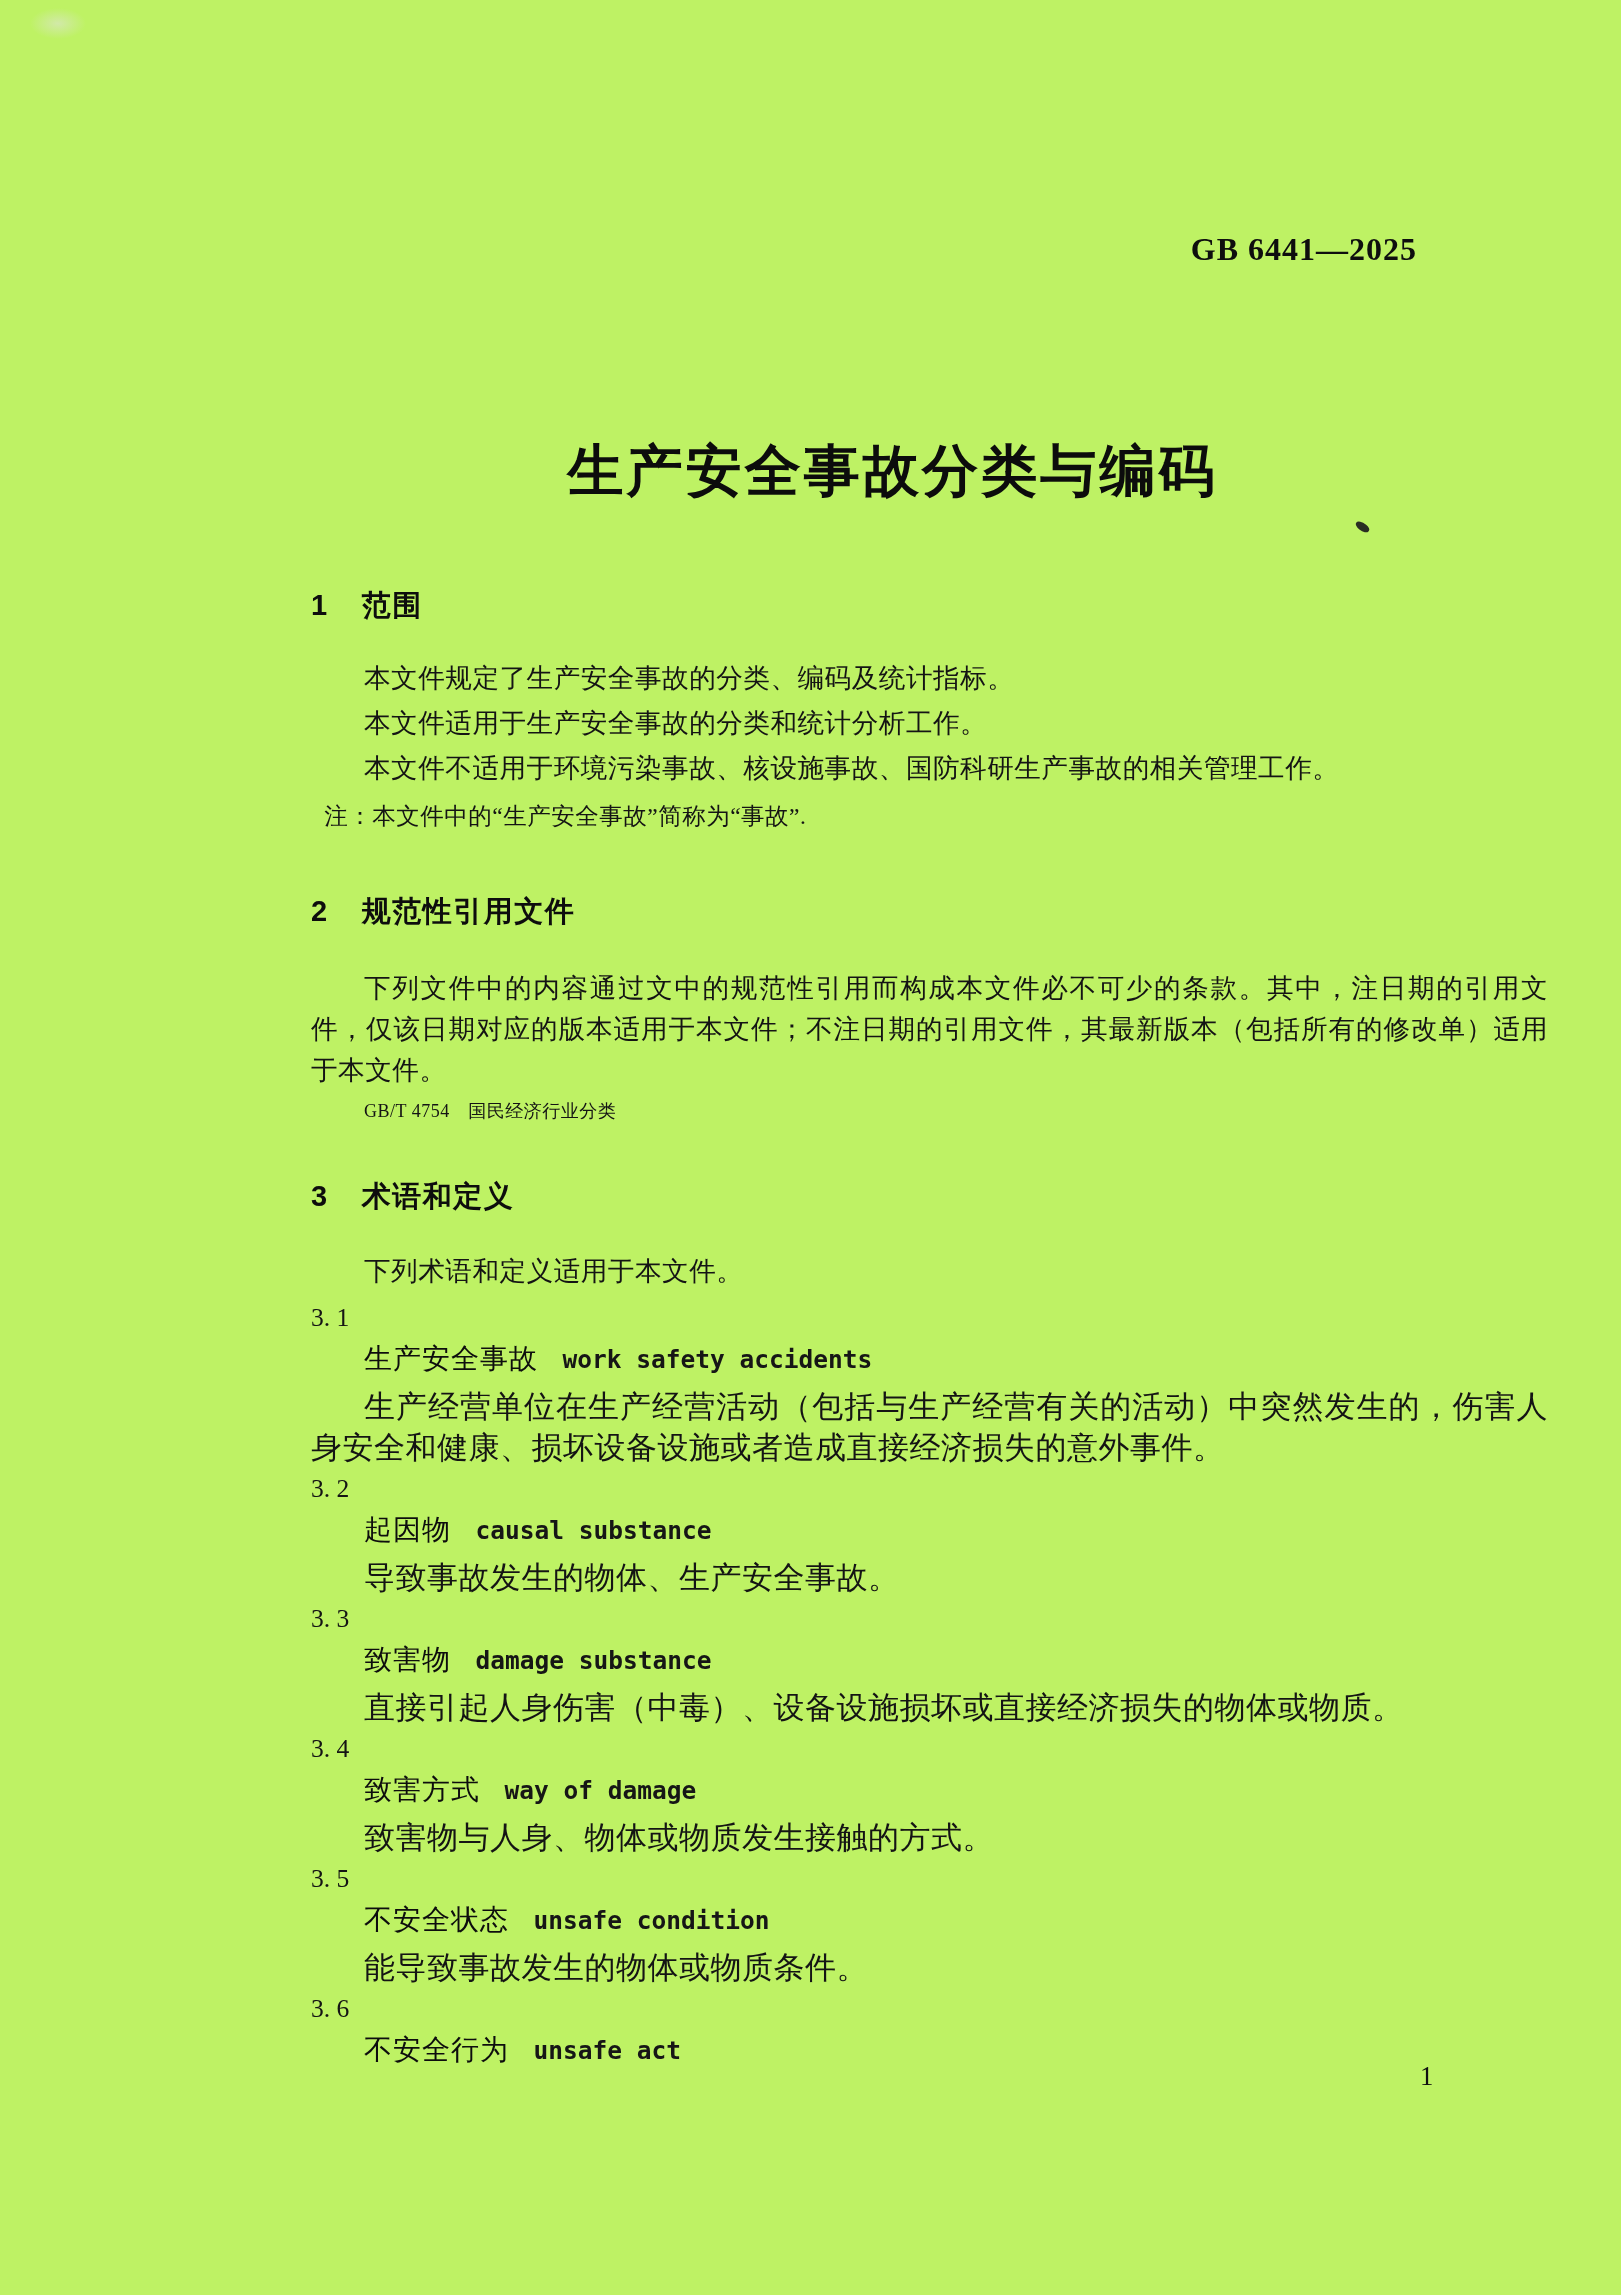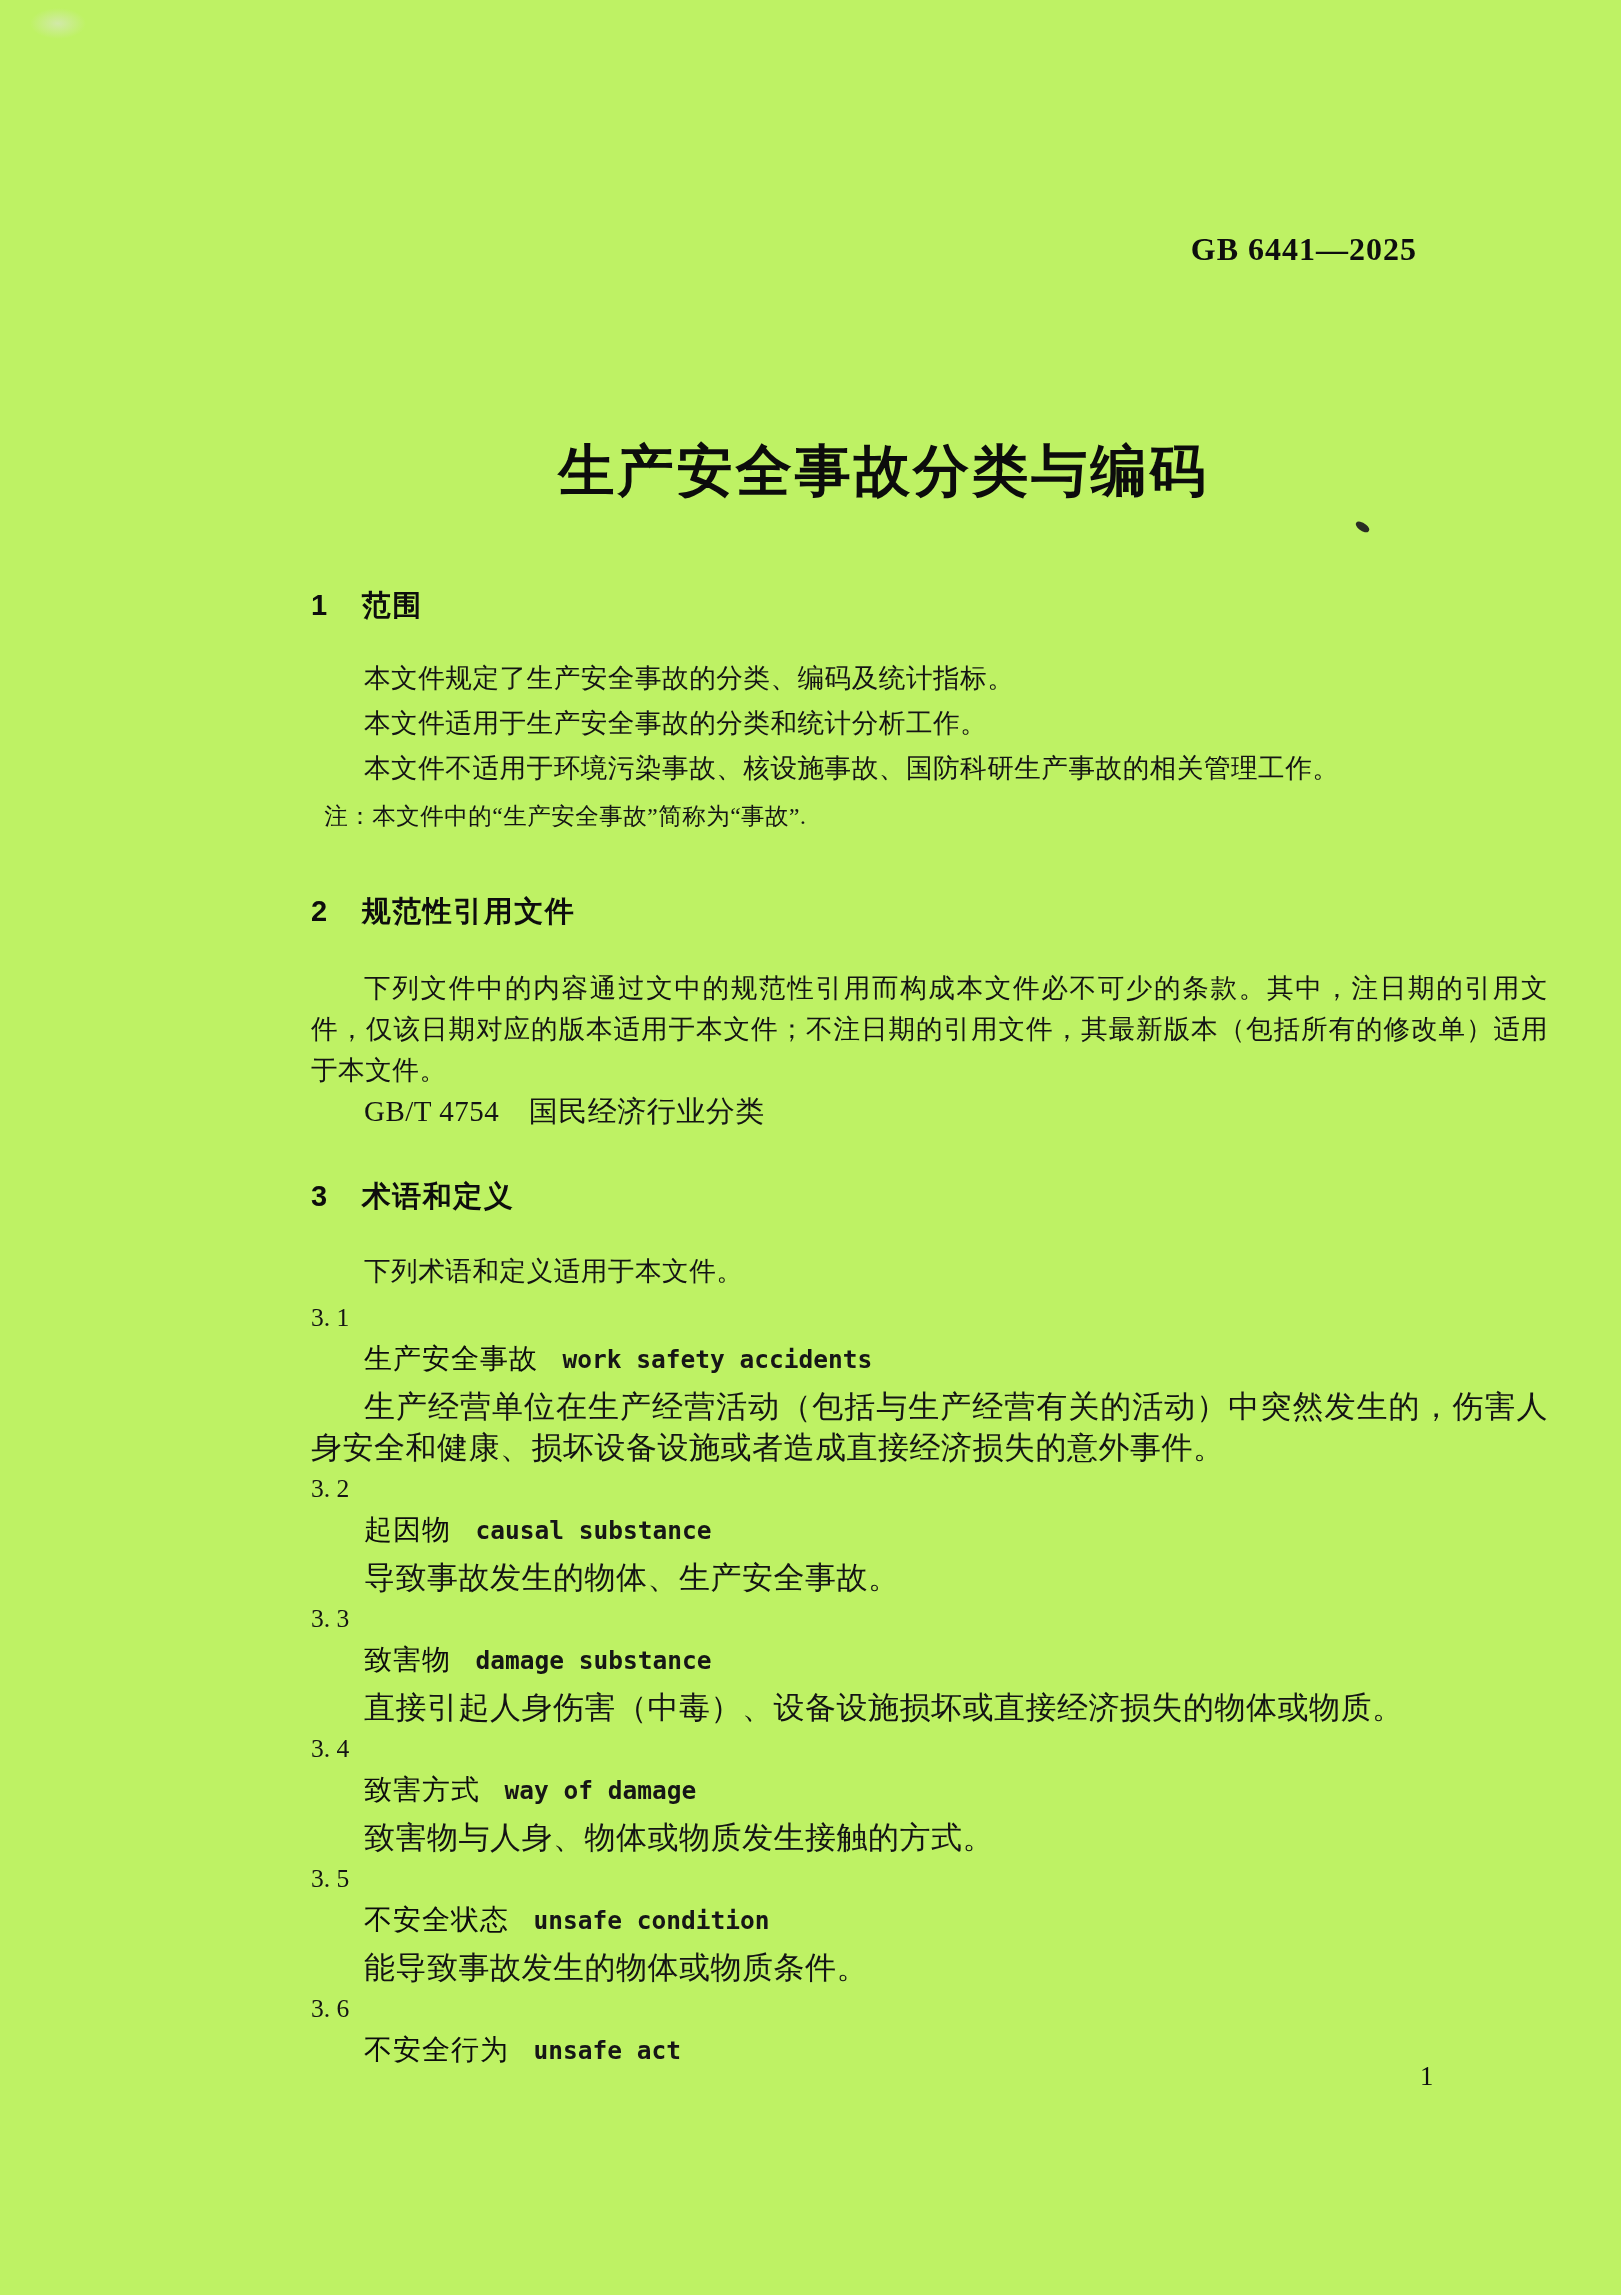--- a/index.html
+++ b/index.html
@@ -22,21 +22,21 @@
     background: radial-gradient(closest-side, #e2e2e0, rgba(255,255,255,0));
     opacity: .55;
   }
   .doc-code {
     position: absolute; top: 231px; right: 205px;
     font-family: "Liberation Serif", "DejaVu Serif", serif;
     font-weight: 700; font-size: 32px; letter-spacing: 1px;
     color: #0e0e0e;
   }
   .title {
-    position: absolute; top: 434px; left: 265px; width: 1237px;
+    position: absolute; top: 434px; left: 274px; width: 1237px;
     margin: 0; text-align: center;
     font-family: "Liberation Sans", "DejaVu Sans", sans-serif;
     font-weight: 700; font-size: 56px; letter-spacing: 3.1px;
     color: #0c0c0c;
   }
   .ink-speck {
     position: absolute; left: 1355px; top: 523px;
     width: 15.3px; height: 7.7px;
     background: #1d1d1d;
     border-radius: 60% 40% 55% 45%;
@@ -65,21 +65,21 @@
     margin: 7.2px 0 0 13.3px;
     font-size: 23.5px; line-height: 36px; letter-spacing: 0.5px;
   }
   .para-s2 {
     margin: 38px 0 0 0;
     font-size: 26.6px; line-height: 41px;
     text-indent: 53px; text-align: justify; letter-spacing: 0.5px;
   }
   .ref-line {
     margin: 0 0 0 53px;
-    font-size: 29px; line-height: 41px;
+    font-size: 18px; line-height: 41px;
     white-space: pre-wrap; letter-spacing: 0.5px;
   }
   .intro {
     margin: 36px 0 0 0;
     font-size: 26.6px; line-height: 41px;
     text-indent: 53px; letter-spacing: 0.5px;
   }
   .terms { margin-top: 5.1px; }
   .term-id {
     font-size: 25.6px; line-height: 41px;

